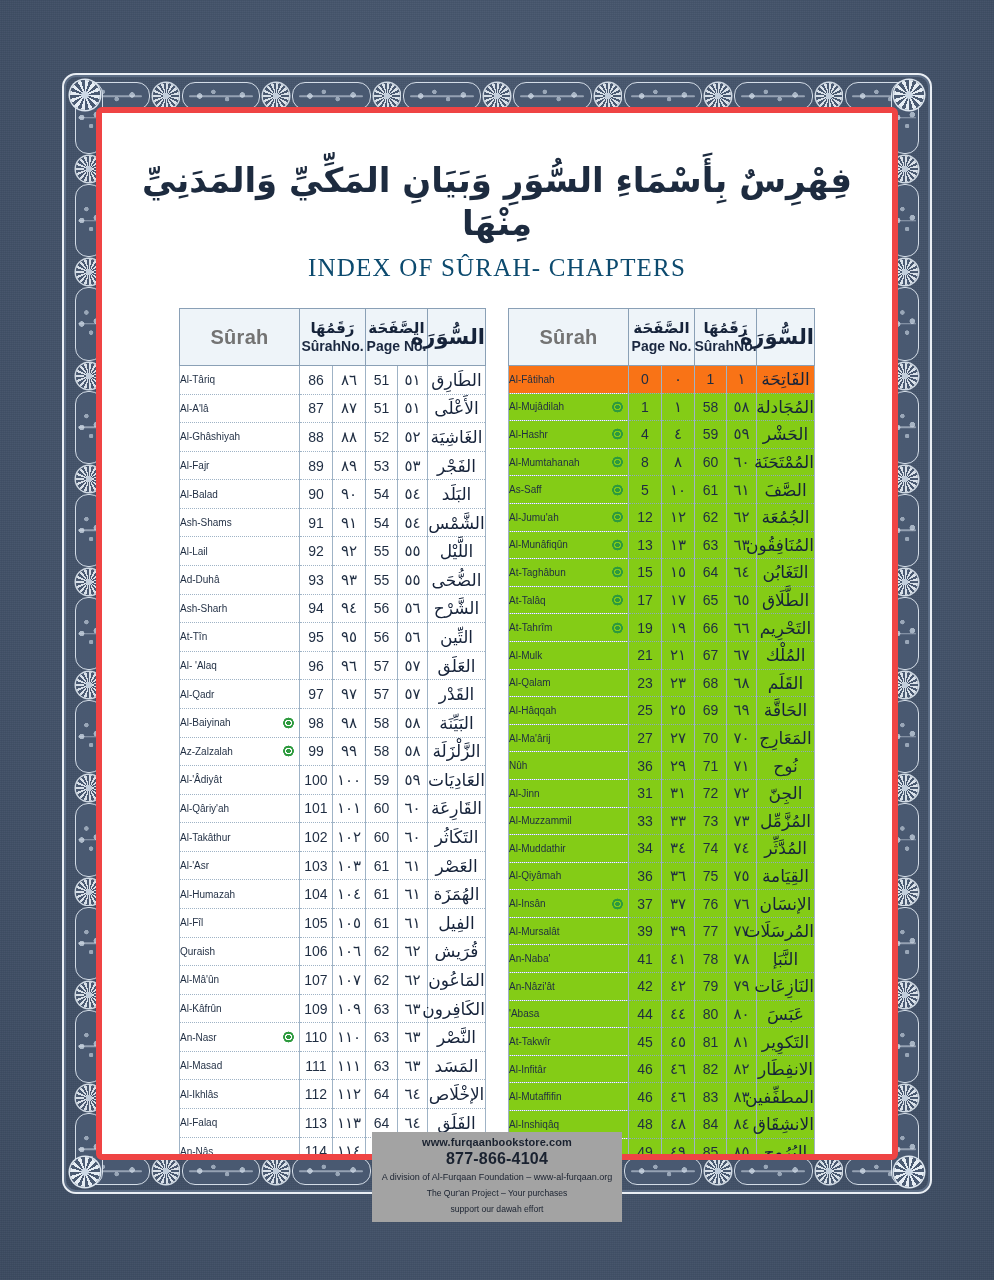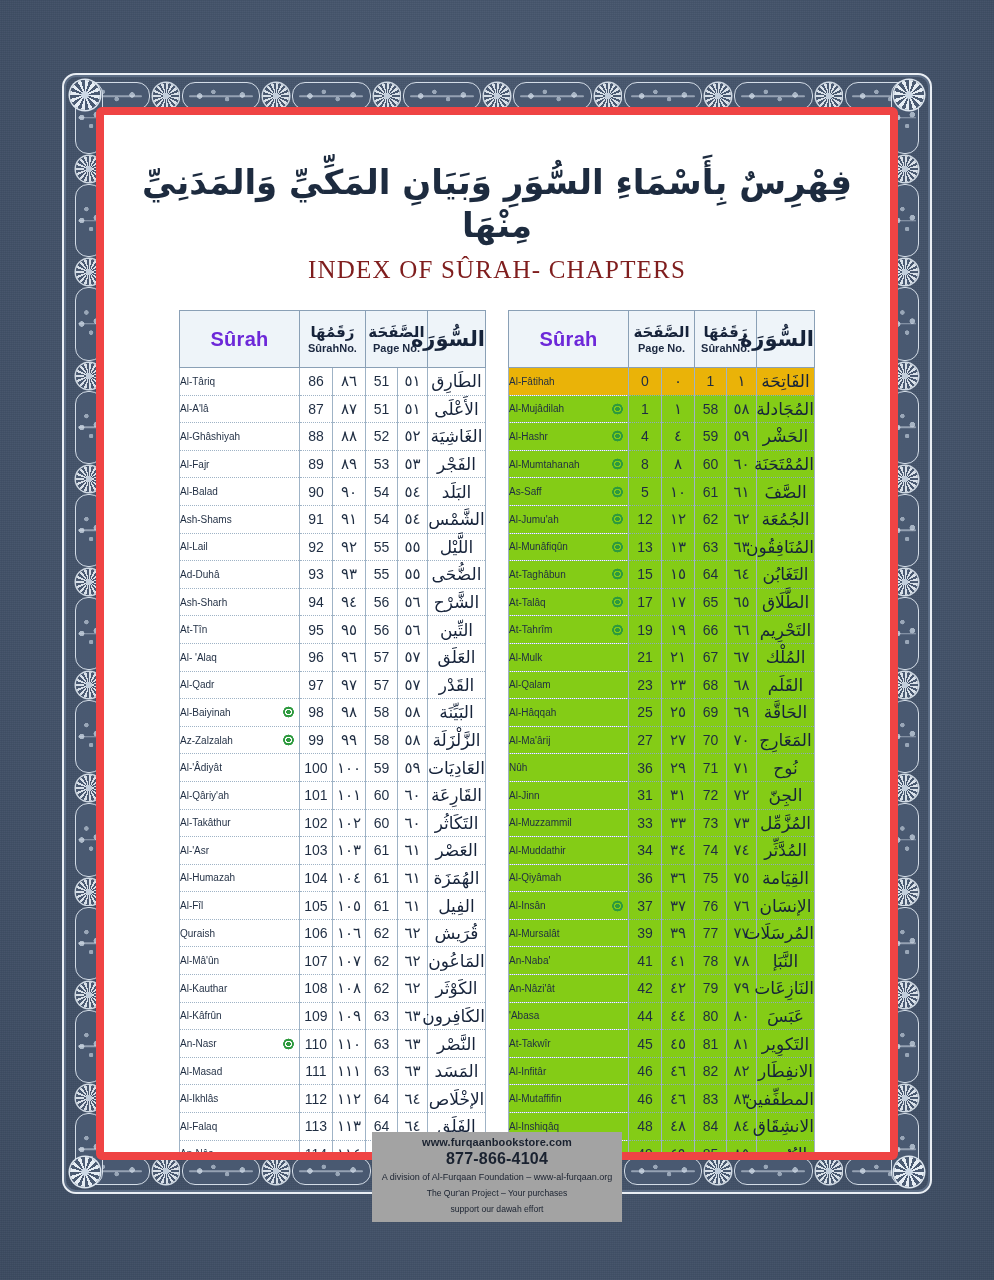--- a/index.html
+++ b/index.html
@@ -20,21 +20,21 @@
   
   #frame{
     position:absolute;left:62px;top:73px;right:62px;bottom:86px;
     border:2px solid #e9eef4;
     border-radius:14px;
     box-shadow:0 0 0 2px #5d6e86 inset;
   }
   #frame-inner{
     position:absolute;left:96px;top:107px;right:96px;bottom:120px;
     background:#ffffff;
-    border:8px solid #ef4444;
+    border:6px solid #ef4444;
     border-radius:6px;
     overflow:hidden;
   }
   
   .orn-row{position:absolute;display:flex;align-items:center;pointer-events:none;}
   .orn-top{left:70px;top:80px;right:70px;height:32px;}
   .orn-bottom{left:70px;bottom:93px;right:70px;height:32px;}
   .orn-left{left:73px;top:80px;bottom:93px;width:32px;flex-direction:column;}
   .orn-right{right:73px;top:80px;bottom:93px;width:32px;flex-direction:column;}
   .rosette{
@@ -98,59 +98,59 @@
     box-shadow:0 0 0 1.5px #dde6ef;
   }
   
   #page{position:absolute;inset:0;padding:0;}
   .title-ar{
     text-align:center;margin:46px 0 0;font-size:34px;color:#1d2b3f;
     font-family:"DejaVu Sans", sans-serif;line-height:1.25;direction:rtl;
     font-weight:700;letter-spacing:1px;
   }
   .title-en{
-    text-align:center;margin:10px 0 0;font-size:25px;color:#7f1d1d;
+    text-align:center;margin:10px 0 0;font-size:25px;color:#0c4a6e;
     font-family:"Liberation Serif", serif;letter-spacing:1.2px;
   }
   #tables{
     display:flex;justify-content:center;gap:22px;margin-top:26px;
     padding:0 14px;
   }
   table{border-collapse:collapse;font-size:13.5px;color:#1f2d42;}
   table.idx{width:306px;table-layout:fixed;}
   table.idx th,table.idx td{
     border:1px solid #9fb3c6;padding:0;height:26.6px;vertical-align:middle;
   }
   table.idx thead th{
     border:1px solid #8aa0b6;background:#eef4f9;height:56px;
   }
-  .th-surah{font-size:20px;font-weight:700;color:#6d28d9;letter-spacing:.3px;}
+  .th-surah{font-size:20px;font-weight:700;color:#737373;letter-spacing:.3px;}
   .th-stack{display:flex;flex-direction:column;align-items:center;justify-content:center;line-height:1.15;}
   .th-ar{font-family:"DejaVu Sans", sans-serif;font-size:15px;direction:rtl;color:#16233a;}
-  .th-en{font-size:11px;color:#1b2840;margin-top:1px;}
+  .th-en{font-size:14px;color:#1b2840;margin-top:1px;}
   .th-surah-ar{font-family:"DejaVu Sans", sans-serif;font-size:21px;direction:rtl;color:#16233a;}
   td.name{
     text-align:left;padding-left:7px;font-size:10px;white-space:nowrap;
     position:relative;padding-right:20px;
   }
   td.num{text-align:center;font-size:14px;}
   td.num-ar{text-align:center;font-size:15px;font-family:"DejaVu Sans", sans-serif;direction:rtl;}
   td.ar{
     text-align:center;font-family:"DejaVu Sans", sans-serif;font-size:17px;
     direction:rtl;color:#16233a;white-space:nowrap;
   }
   
   col.c-name{width:120px;} col.c-n1{width:33px;} col.c-n2{width:33px;}
   col.c-n3{width:32px;} col.c-n4{width:30px;} col.c-ar{width:58px;}
   
   .tbl-left tbody tr{background:#ffffff;}
   .tbl-left tbody tr td{border-top:1px dotted #9fb3c6;border-bottom:1px dotted #9fb3c6;}
   .tbl-right tbody tr{background:#84cc16;}
   .tbl-right tbody tr td{border-top:1px dotted #8fa9bf;border-bottom:1px dotted #8fa9bf;}
-  .tbl-right tbody tr.shaded{background:#eab308;}
+  .tbl-right tbody tr.shaded{background:#f97316;}
   
   .madani{
     display:inline-block;width:11px;height:11px;border-radius:50%;
     background:
       radial-gradient(circle at 50% 50%, #2e9a3e 0 2.2px, transparent 2.4px),
       radial-gradient(circle at 50% 50%, transparent 0 3.4px, #2e9a3e 3.5px 5.5px, transparent 5.6px);
     position:absolute;right:5px;top:50%;transform:translateY(-50%);
   }
   .madani::after{
     content:"";position:absolute;inset:-1px;border-radius:2px;
@@ -480,28 +480,20 @@
               <td class="num-ar">٦٢</td>
               <td class="ar">قُرَيش</td>
             </tr>
             <tr>
               <td class="name">Al-Mâ'ûn</td>
               <td class="num">107</td>
               <td class="num-ar">١٠٧</td>
               <td class="num">62</td>
               <td class="num-ar">٦٢</td>
               <td class="ar">المَاعُون</td>
-            </tr>
-            <tr>
-              <td class="name">Al-Kauthar</td>
-              <td class="num">108</td>
-              <td class="num-ar">١٠٨</td>
-              <td class="num">62</td>
-              <td class="num-ar">٦٢</td>
-              <td class="ar">الكَوْثَر</td>
             </tr>
             <tr>
               <td class="name">Al-Kâfrûn</td>
               <td class="num">109</td>
               <td class="num-ar">١٠٩</td>
               <td class="num">63</td>
               <td class="num-ar">٦٣</td>
               <td class="ar">الكَافِرون</td>
             </tr>
             <tr>

